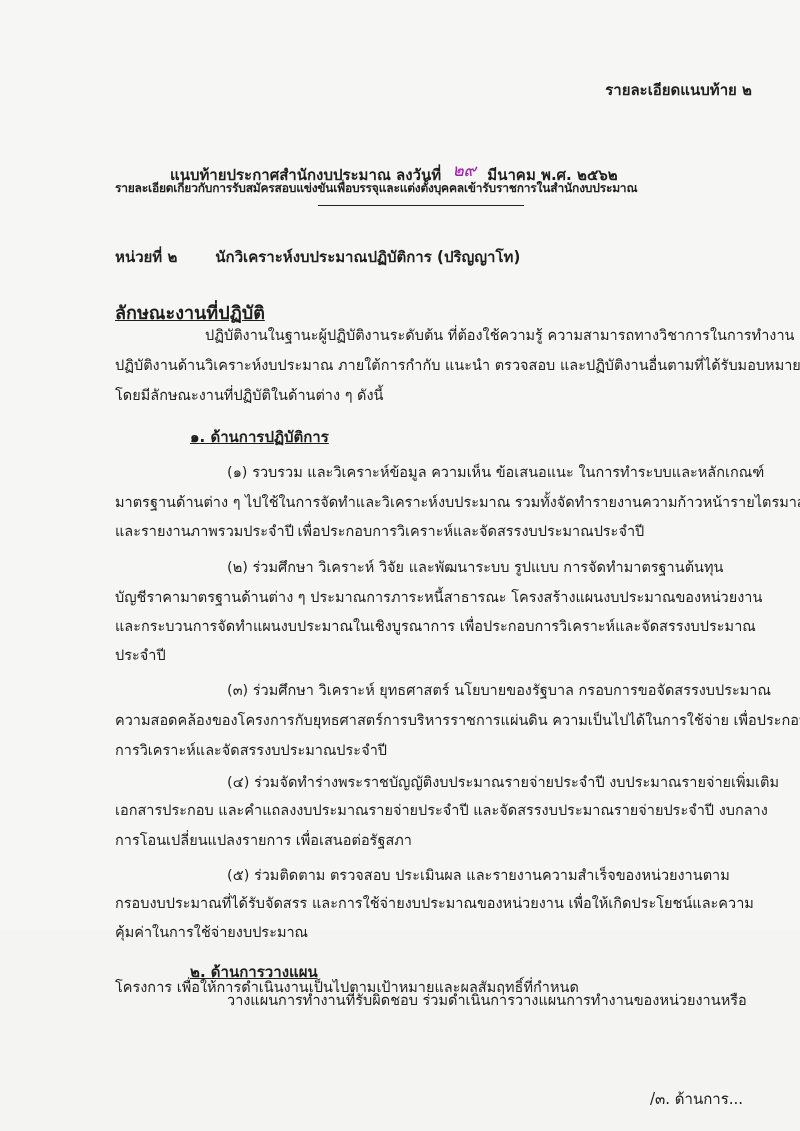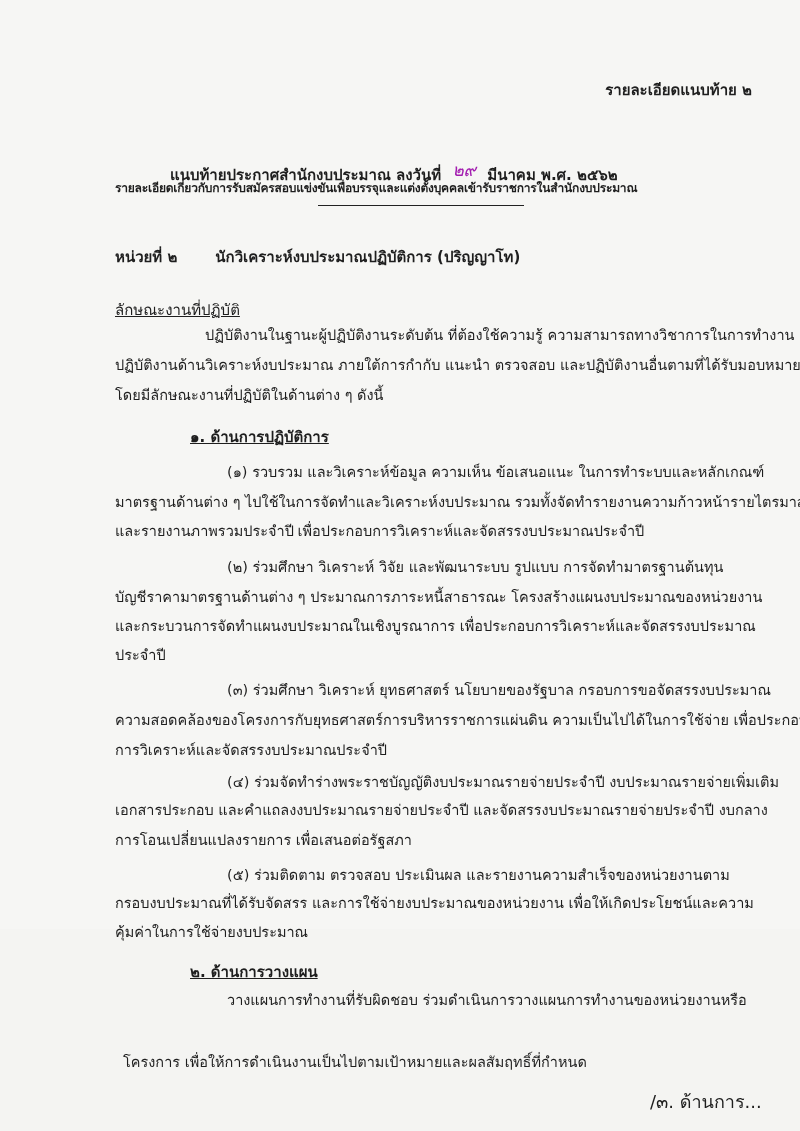--- a/index.html
+++ b/index.html
@@ -8,23 +8,23 @@
     .page { position: absolute; left: 0; top: 0; width: 800px; height: 929px; background: #f6f6f4; }
     .abs { position: absolute; white-space: nowrap; }
     .t { font-size: 14.5px; line-height: 20px; }
     .attach { top: 78px; right: 48px; font-size: 15px; font-weight: bold; }
     .title1 { top: 136px; left: 115px; font-size: 12px; font-weight: bold; letter-spacing: -0.2px; margin-top: 42px; }
     .title2 { top: 160px; left: 170px; font-size: 15px; font-weight: bold; }
     .title2 .hand { color: #a21caf; font-style: italic; font-weight: normal; font-size: 17px; margin: 0 6px; position: relative; top: -4px; }
     .sep { position: absolute; top: 205px; left: 318px; width: 206px; height: 0; border-top: 1.5px solid #222; }
     .unit { top: 245px; left: 115px; font-size: 15px; font-weight: bold; }
     .unit .gap { display: inline-block; width: 38px; }
-    .sec-head { top: 298px; left: 115px; font-size: 15px; font-weight: normal; text-decoration: underline; }
+    .sec-head { top: 298px; left: 115px; font-size: 18px; font-weight: bold; text-decoration: underline; }
     .sub-head { font-size: 15px; font-weight: bold; text-decoration: underline; }
-    .footer { top: 1087px; left: 650px; font-size: 18px; }
+    .footer { top: 1087px; left: 650px; font-size: 15px; }
   </style>
 </head>
 <body>
 
 <div class="page">
 
   <div class="abs attach">รายละเอียดแนบท้าย ๒</div>
 
   <div class="abs title1">รายละเอียดเกี่ยวกับการรับสมัครสอบแข่งขันเพื่อบรรจุและแต่งตั้งบุคคลเข้ารับราชการในสำนักงบประมาณ</div>
   <div class="abs title2">
@@ -63,16 +63,16 @@
   <div class="abs t" style="top:772px; left:227px;">(๔) ร่วมจัดทำร่างพระราชบัญญัติงบประมาณรายจ่ายประจำปี งบประมาณรายจ่ายเพิ่มเติม</div>
   <div class="abs t" style="top:800px; left:115px;">เอกสารประกอบ และคำแถลงงบประมาณรายจ่ายประจำปี และจัดสรรงบประมาณรายจ่ายประจำปี งบกลาง</div>
   <div class="abs t" style="top:830px; left:115px;">การโอนเปลี่ยนแปลงรายการ เพื่อเสนอต่อรัฐสภา</div>
 
   <div class="abs t" style="top:865px; left:227px;">(๕) ร่วมติดตาม ตรวจสอบ ประเมินผล และรายงานความสำเร็จของหน่วยงานตาม</div>
   <div class="abs t" style="top:893px; left:115px;">กรอบงบประมาณที่ได้รับจัดสรร และการใช้จ่ายงบประมาณของหน่วยงาน เพื่อให้เกิดประโยชน์และความ</div>
   <div class="abs t" style="top:922px; left:115px;">คุ้มค่าในการใช้จ่ายงบประมาณ</div>
 
   <div class="abs sub-head" style="top:960px; left:190px;">๒. ด้านการวางแผน</div>
   <div class="abs t" style="top:990px; left:227px;">วางแผนการทำงานที่รับผิดชอบ ร่วมดำเนินการวางแผนการทำงานของหน่วยงานหรือ</div>
-  <div class="abs t" style="top:1052px; left:115px;margin-left:8px;">โครงการ เพื่อให้การดำเนินงานเป็นไปตามเป้าหมายและผลสัมฤทธิ์ที่กำหนด</div>
+  <div class="abs t" style="top:977px; left:115px;">โครงการ เพื่อให้การดำเนินงานเป็นไปตามเป้าหมายและผลสัมฤทธิ์ที่กำหนด</div>
 
   <div class="abs footer">/๓. ด้านการ...</div>
 </div>
 
 </body></html>

